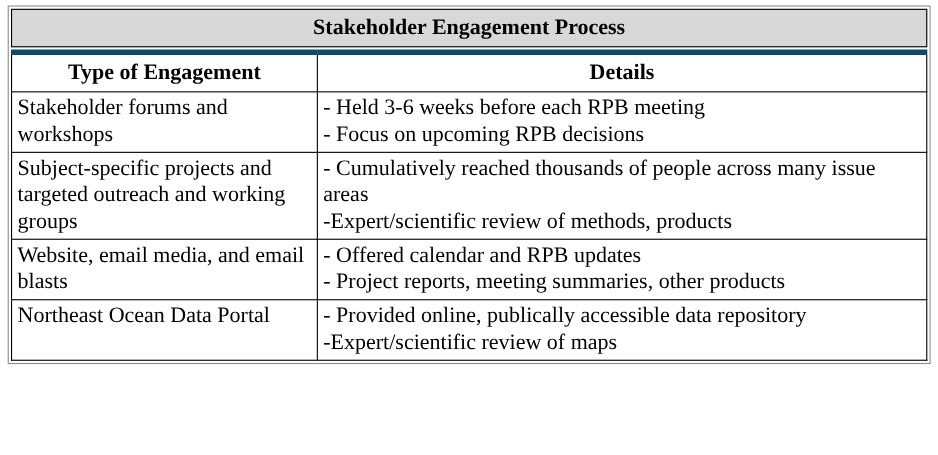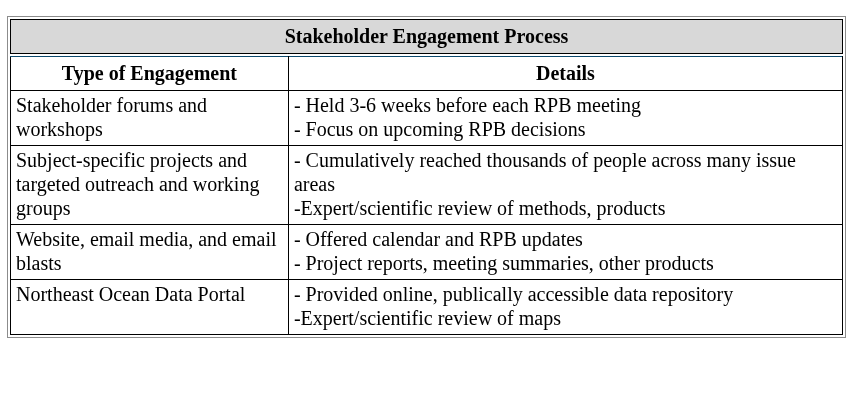--- a/index.html
+++ b/index.html
@@ -5,21 +5,21 @@
   html, body {
     margin: 0;
     padding: 0;
     background: #ffffff;
     font-family: "Liberation Serif", "DejaVu Serif", serif;
   }
   .page {
     width: 853px;
     height: 414px;
     box-sizing: border-box;
-    padding: 16px 7px;
+    padding: 5px 7px;
     background: #ffffff;
   }
   
   .frame {
     border: 1px solid #8c8c8c;
     padding: 2px;
     box-sizing: border-box;
     background: #ffffff;
   }
   .title-bar {
@@ -44,21 +44,21 @@
   table.engagement td {
     border: 1px solid #000000;
     vertical-align: top;
     line-height: 24px;
     box-sizing: border-box;
   }
   table.engagement th {
     font-weight: bold;
     text-align: center;
     padding: 4px 4px 5px 4px;
-    border-top: 1px solid #0c4a6e;
+    border-top: 5px solid #0c4a6e;
     margin-left: 26px;
   }
   table.engagement td {
     padding: 2px 4px 4px 5px;
     text-align: left;
     font-family: Liberation Serif, serif;
   }
   col.col-type    { width: 33.4%; }
   col.col-details { width: 66.6%; }
   .detail-line { white-space: normal; }

